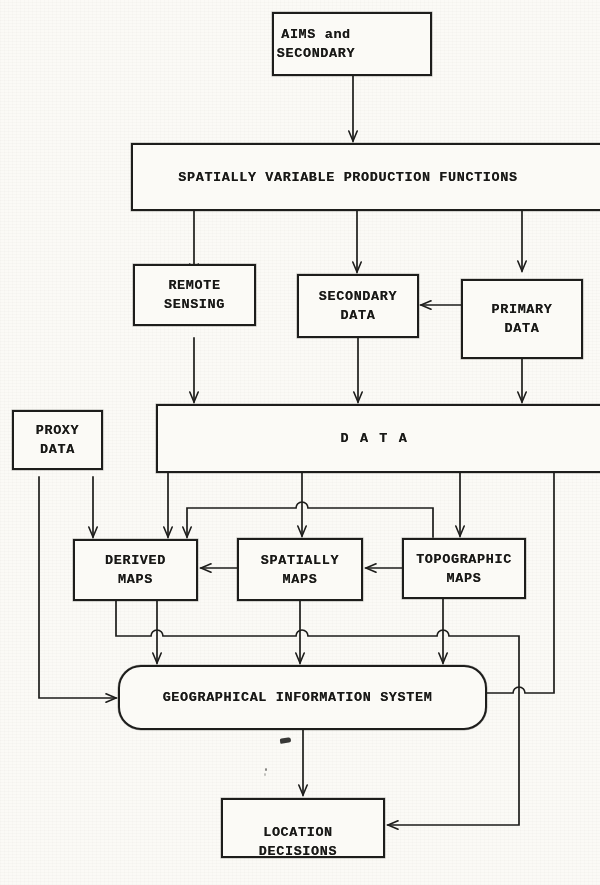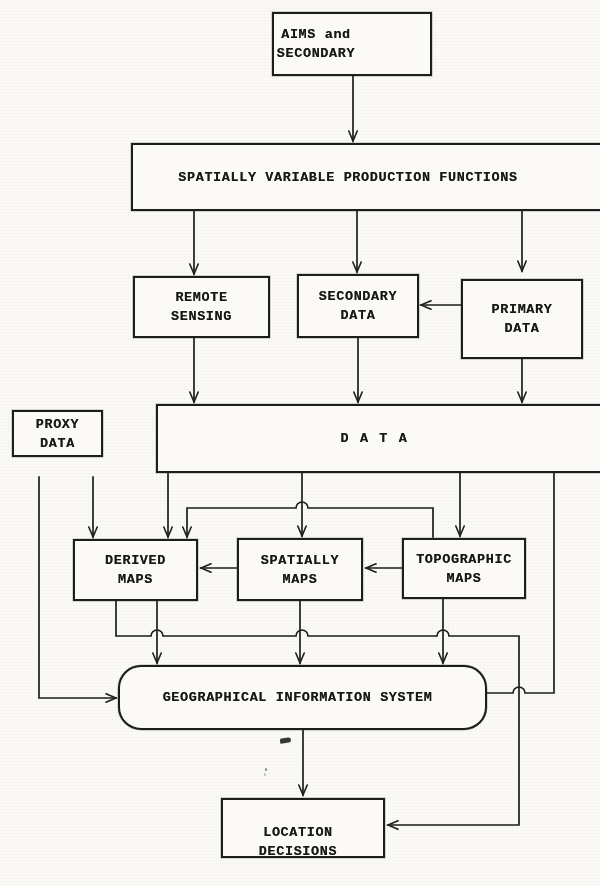--- a/index.html
+++ b/index.html
@@ -59,24 +59,24 @@
     letter-spacing:0.6px;
     line-height:19px;
     color:#181816;
     text-shadow:0 0 0.5px rgba(20,20,18,0.7);
     white-space:nowrap;
   }
   .lines span{display:block;}
 
   .n-aims        {left:272px; top:12px;  width:160px; height:64px;}
   .n-functions   {left:131px; top:143px; width:476px; height:68px;}
-  .n-remote      {left:133px; top:276px; width:137px; height:62px;}
+  .n-remote      {left:133px; top:264px; width:123px; height:62px;}
   .n-secondary   {left:297px; top:274px; width:122px; height:64px;}
   .n-primary     {left:461px; top:273px; width:122px; height:80px;margin-top:6px;}
-  .n-proxy       {left:12px;  top:410px; width:91px;  height:47px;justify-content:center;}
+  .n-proxy       {left:12px;  top:410px; width:91px;  height:60px;justify-content:center;}
   .n-data        {left:156px; top:404px; width:477px; height:69px;}
   .n-derived     {left:73px;  top:539px; width:125px; height:62px;}
   .n-thematic    {left:237px; top:538px; width:126px; height:63px;}
   .n-topographic {left:402px; top:538px; width:124px; height:61px;}
   .n-gis         {left:118px; top:665px; width:369px; height:65px;border-radius:23px;}
   .n-location    {left:221px; top:798px; width:164px; height:60px;}
 
   .n-aims .lines      {transform:translateX(-36px);}
   .n-functions .lines {transform:translateX(-21px);}
   .n-data .lines      {transform:translateX(-20px); letter-spacing:1.6px;}

